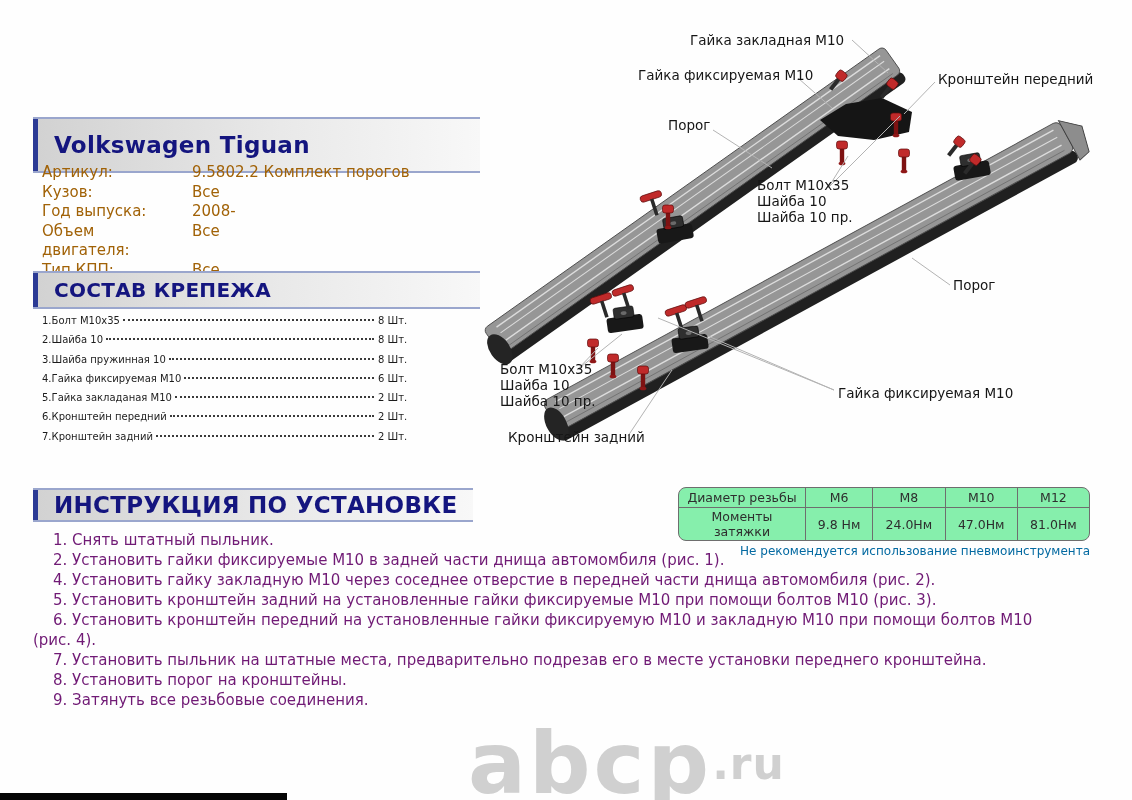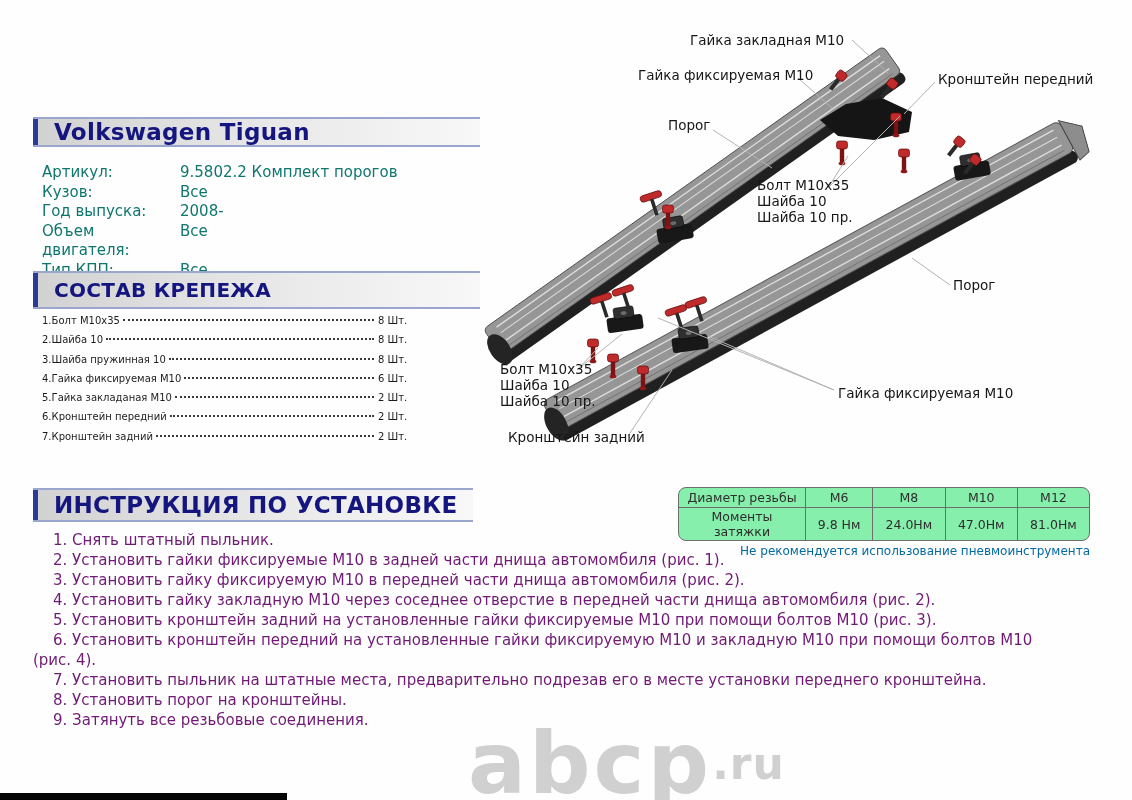--- a/index.html
+++ b/index.html
@@ -18,30 +18,30 @@
     position:absolute; left:33px;
     border-top:2px solid #9aa6cd; border-bottom:2px solid #9aa6cd;
     display:flex; align-items:stretch; box-sizing:border-box;
   }
   .sec-bar { width:5px; background:#2b3a95; }
   .sec-band {
     flex:1; background:linear-gradient(90deg,#d2d2d2 0%,#e9e9e9 55%,#f8f8f8 100%);
     color:#14157f; font-weight:bold; display:flex; align-items:center;
     padding-left:16px; letter-spacing:0.3px;
   }
-  #hdr-product { top:117px; width:447px; height:30px;justify-content:flex-end; }
+  #hdr-product { top:117px; width:447px; height:56px;justify-content:flex-end; }
   #hdr-product .sec-band { font-size:23px; }
   #hdr-fasteners { top:271px; width:447px; height:38px; }
   #hdr-fasteners .sec-band { font-size:20px; }
   #hdr-install { top:488px; width:440px; height:34px; }
   #hdr-install .sec-band { font-size:23px; }
 
   
   .specs { position:absolute; left:42px; top:163px; width:430px; }
-  .spec-row { display:flex; font-size:15px; line-height:19.5px; color:#0f766e; }
+  .spec-row { display:flex; font-size:15px; line-height:19.5px; color:#a16207;gap:12px; }
   .spec-label { width:138px; }
   .spec-value { font-weight:normal; }
 
   
   .fasteners { position:absolute; left:42px; top:311px; width:388px; }
   .f-row { display:flex; align-items:baseline; font-size:10px; line-height:19.3px; color:#1c1c1c; }
   .f-dots { flex:1; border-bottom:2px dotted #3a3a3a; margin:0 4px 0 3px; transform:translateY(-3px); }
   .f-qty { width:52px; }
 
   
@@ -294,21 +294,20 @@
   </div>
 
   <div class="sec-header" id="hdr-install">
     <div class="sec-bar"></div>
     <div class="sec-band">ИНСТРУКЦИЯ ПО УСТАНОВКЕ</div>
   </div>
 
   <div class="steps">
     <div class="step">1. Снять штатный пыльник.</div>
     <div class="step">2. Установить гайки фиксируемые М10 в задней части днища автомомбиля (рис. 1).</div>
-    <div class="step">3. Установить гайку фиксируемую М10 в передней части днища автомомбиля (рис. 2).</div>
     <div class="step">4. Установить гайку закладную М10 через соседнее отверстие в передней части днища автомомбиля (рис. 2).</div>
     <div class="step">5. Установить кронштейн задний на установленные гайки фиксируемые М10 при помощи болтов М10 (рис. 3).</div>
     <div class="step">6. Установить кронштейн передний на установленные гайки фиксируемую М10 и закладную М10 при помощи болтов М10 (рис. 4).</div>
     <div class="step">7. Установить пыльник на штатные места, предварительно подрезав его в месте установки переднего кронштейна.</div>
     <div class="step">8. Установить порог на кронштейны.</div>
     <div class="step">9. Затянуть все резьбовые соединения.</div>
   </div>
 
   <div class="bottom-bar"></div>
 

